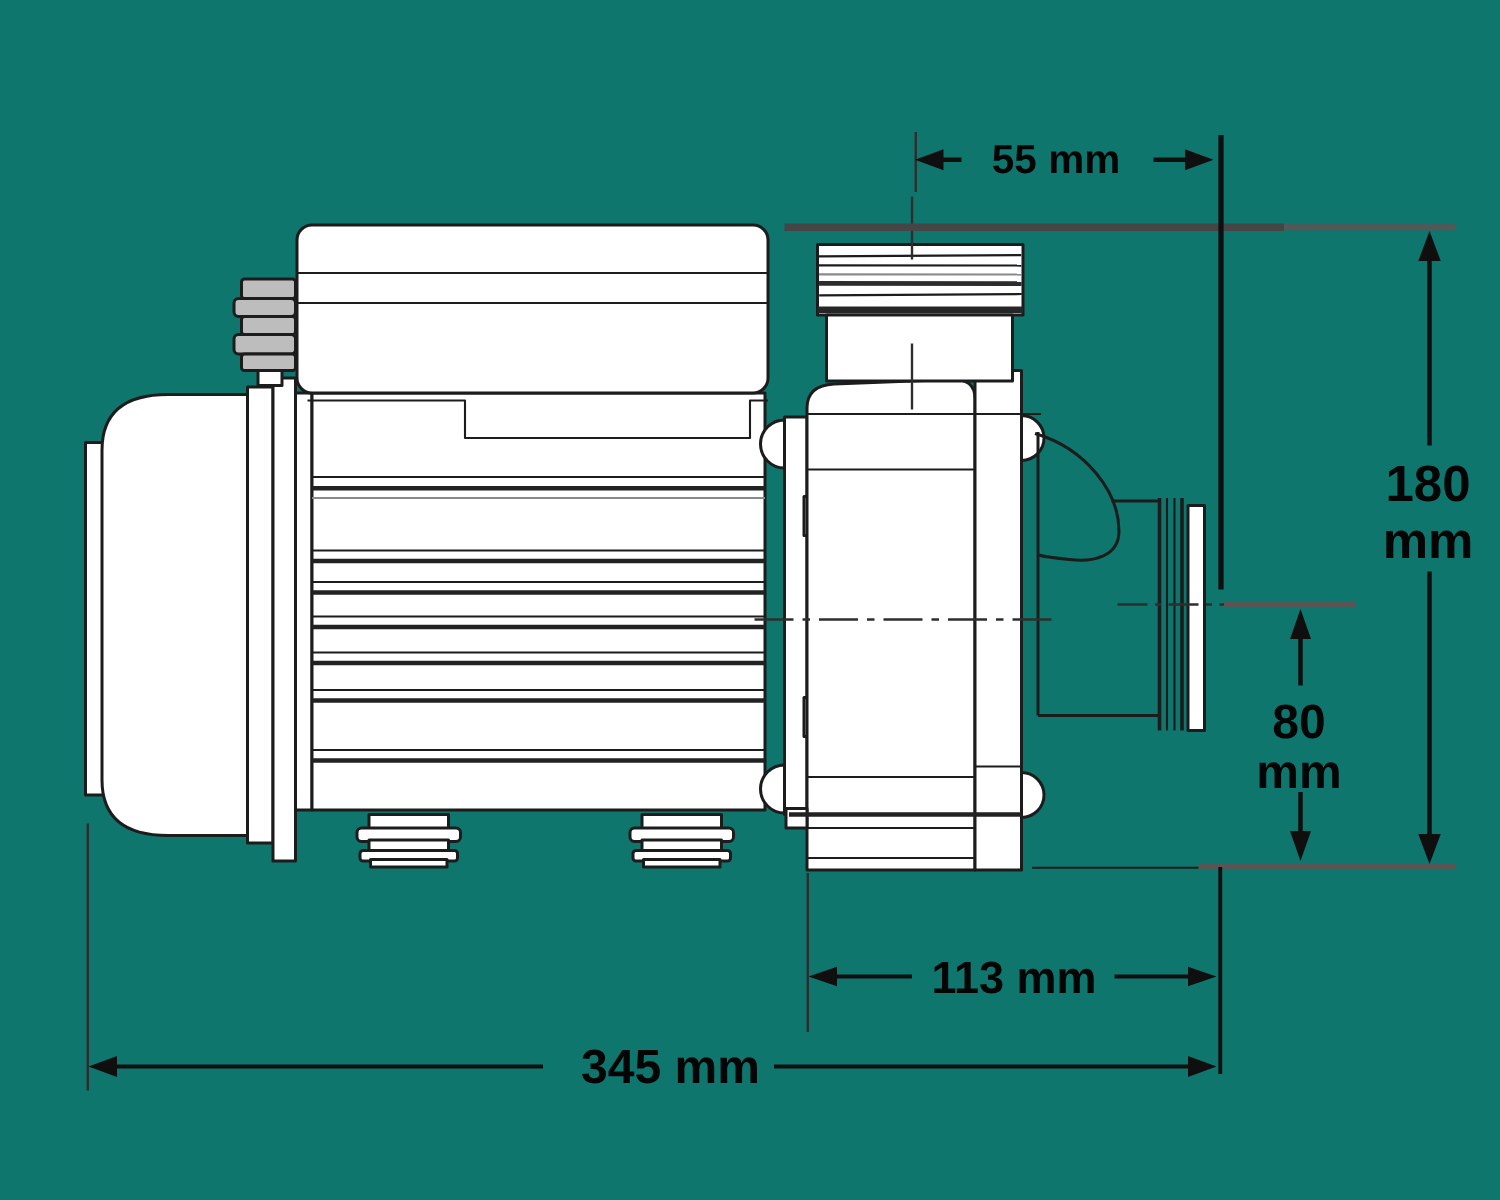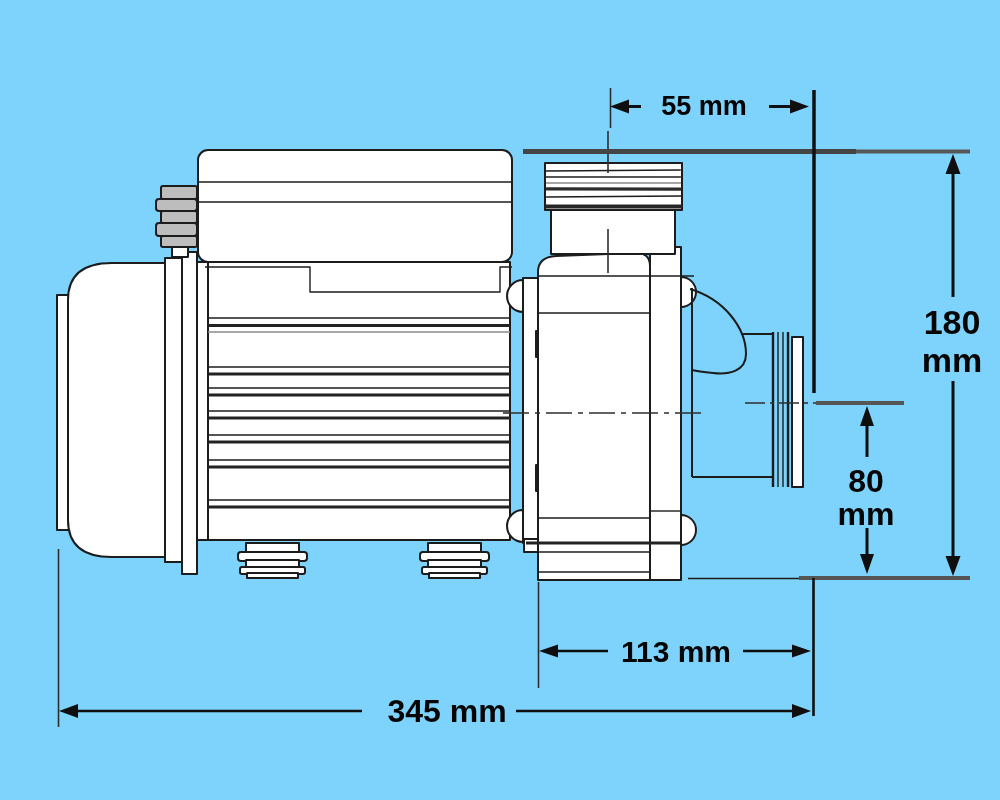--- a/index.html
+++ b/index.html
@@ -1,16 +1,16 @@
 <!DOCTYPE html>
 <html><head>
 <meta charset="utf-8">
 <style>
   html,body{margin:0;padding:0;background:#ffffff;}
-  .canvas{position:relative;width:1000px;height:800px;background:#7dd3fc;overflow:hidden;}
+  .canvas{position:relative;width:1000px;height:800px;background:#0f766e;overflow:hidden;}
   svg{display:block;}
   
   .ln{fill:none;stroke:#1c1c1c;stroke-width:2;stroke-linejoin:round;stroke-linecap:butt;}
   .lnw{fill:#ffffff;stroke:#1c1c1c;stroke-width:2;stroke-linejoin:round;}
   .thin{stroke-width:1.4;}
   .thick{stroke-width:3;stroke:#222222;}
   .gray{stroke:#8a8a8a;}
   .ref{stroke:#565656;stroke-width:4;fill:none;}
   .refdark{stroke:#454545;stroke-width:5;fill:none;}
   .dimln{stroke:#0f0f0f;stroke-width:2.6;fill:none;}

